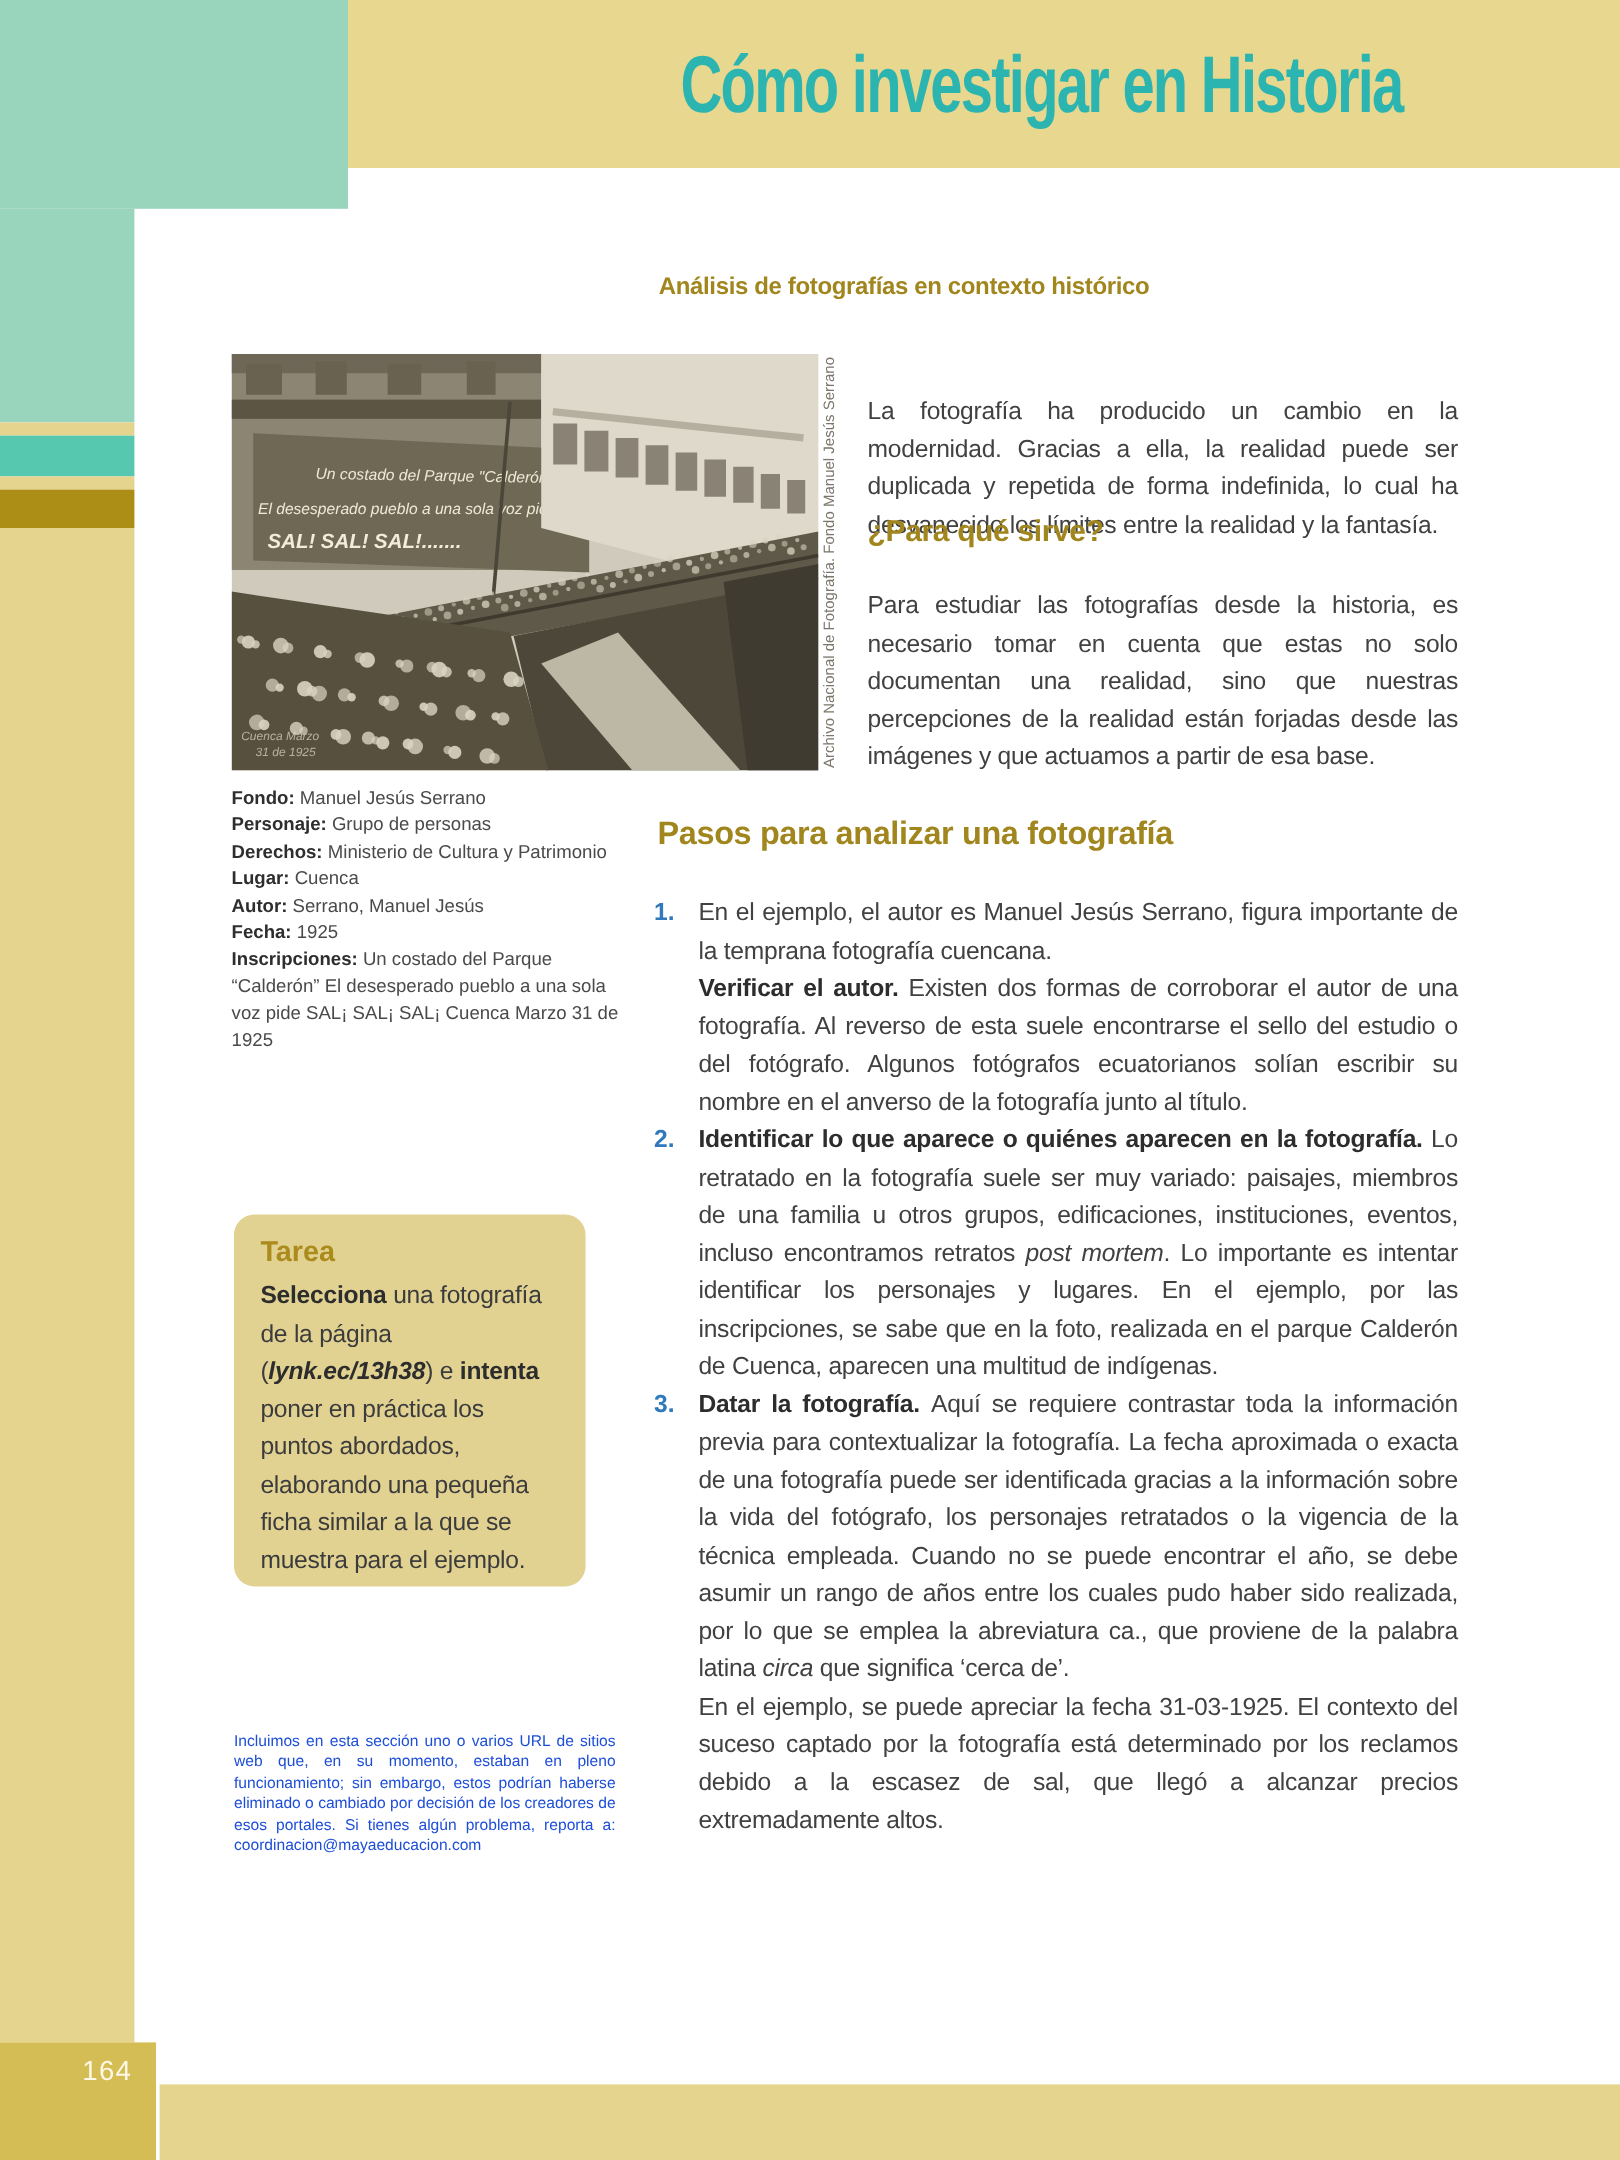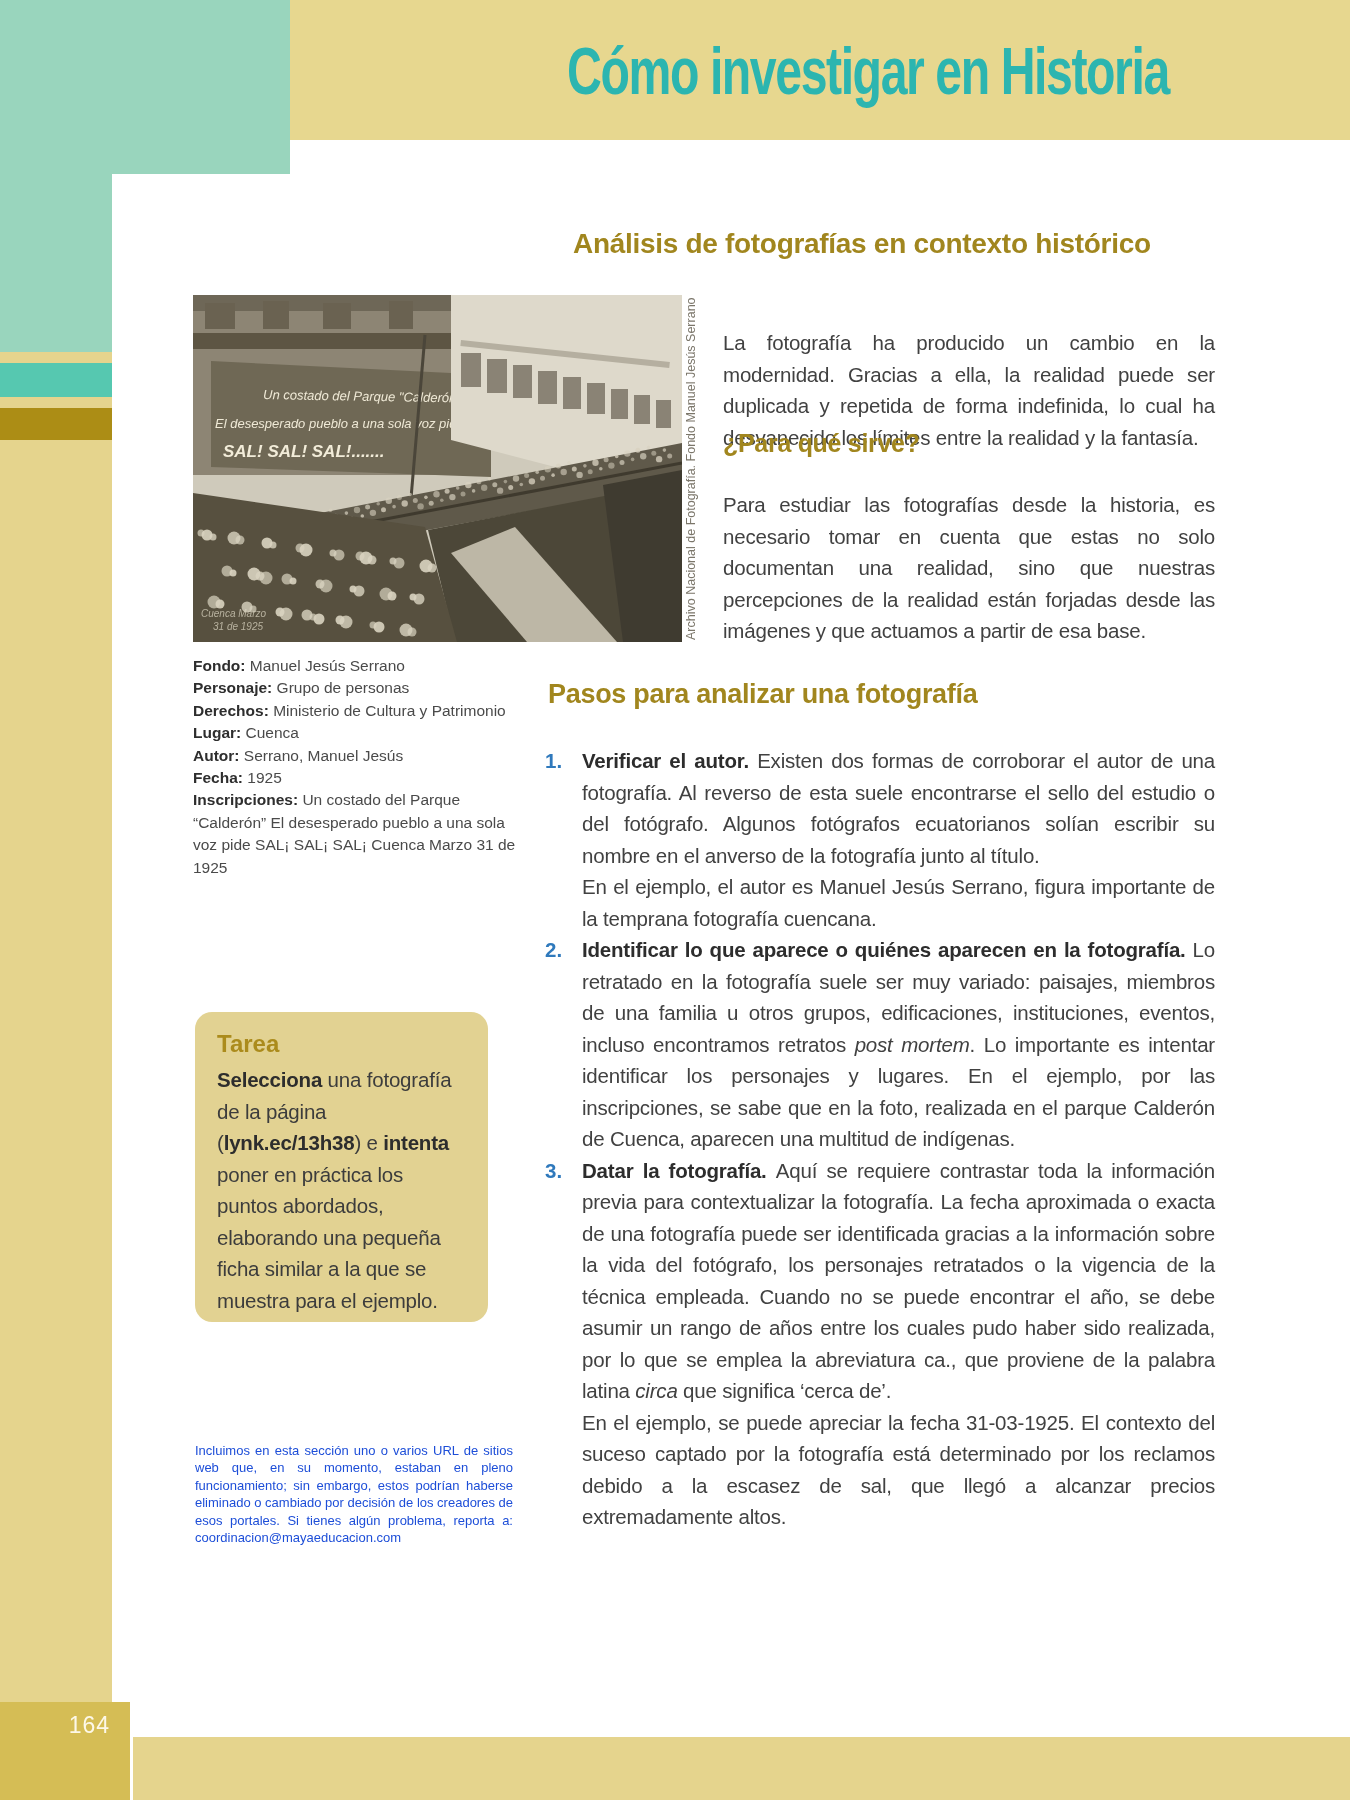--- a/index.html
+++ b/index.html
@@ -17,36 +17,36 @@
   .band-teal{position:absolute;left:0;top:363px;width:112px;height:34px;background:#56c8b0;}
   .band-tan-b{position:absolute;left:0;top:397px;width:112px;height:11px;background:#e5d48d;}
   .band-olive{position:absolute;left:0;top:408px;width:112px;height:32px;background:#ac8d15;}
   .tan-col{position:absolute;left:0;top:440px;width:112px;height:1262px;background:#e5d48d;}
   
   .pagenum-block{position:absolute;left:0;top:1702px;width:130px;height:98px;background:#d5bd55;}
   .pagenum{position:absolute;right:20px;top:10px;font-size:23px;color:#fdf8e8;letter-spacing:1px;}
   .bottom-band{position:absolute;left:133px;top:1737px;width:1217px;height:63px;background:#e5d48d;}
   
   .h-gold{position:absolute;color:#a1861e;font-weight:700;letter-spacing:-.3px;}
-  .section-heading{left:549px;top:228px;font-size:28px;margin-left:24px;}
+  .section-heading{left:549px;top:228px;font-size:20px;}
   .purpose-heading{left:723px;top:429px;font-size:25px;}
   .steps-heading{left:548px;top:679px;font-size:27px;}
   .body-par{position:absolute;font-size:20.5px;line-height:31.5px;text-align:justify;
             color:#414141;letter-spacing:-.2px;}
   .intro{left:723px;top:291px;width:492px;margin-top:36px;}
   .purpose{left:723px;top:489px;width:492px;}
   .steps-wrap{position:absolute;left:545px;top:745px;width:670px;}
   .step{display:flex;}
   .step-num{width:37px;flex:none;color:#2f79bc;font-weight:700;font-size:20.5px;line-height:31.5px;}
   .step-body{width:633px;font-size:20.5px;line-height:31.5px;text-align:justify;
              color:#414141;letter-spacing:-.2px;}
   .step-body p{margin:0;}
   .seg-bold{font-weight:700;color:#2d2d2d;}
   .seg-italic{font-style:italic;}
-  .seg-bolditalic{font-weight:700;color:#2d2d2d;}
+  .seg-bolditalic{font-weight:700;font-style:italic;color:#2d2d2d;}
   
   .photo{position:absolute;left:193px;top:295px;width:489px;height:347px;}
   .photo svg{display:block;}
   .credit{position:absolute;left:682px;top:295px;height:347px;width:18px;
           writing-mode:vertical-rl;transform:rotate(180deg);font-size:12.5px;color:#7b766a;
           display:flex;align-items:center;justify-content:center;white-space:nowrap;}
   
   .caption{position:absolute;left:193px;top:655px;width:334px;font-size:15.5px;line-height:22.4px;color:#4a4a4a;}
   .caption-title{font-style:italic;font-weight:700;color:#2e2e2e;}
   .tri{color:#5ba33f;font-style:normal;font-size:13px;margin-right:5px;}
@@ -272,22 +272,22 @@
 
   <div class="body-par intro">La fotografía ha producido un cambio en la modernidad. Gracias a ella, la realidad puede ser duplicada y repetida de forma indefinida, lo cual ha desvanecido los límites entre la realidad y la fantasía.</div>
   <div class="h-gold purpose-heading">¿Para qué sirve?</div>
   <div class="body-par purpose">Para estudiar las fotografías desde la historia, es necesario tomar en cuenta que estas no solo documentan una realidad, sino que nuestras percepciones de la realidad están forjadas desde las imágenes y que actuamos a partir de esa base.</div>
 
   <div class="h-gold steps-heading">Pasos para analizar una fotografía</div>
   <div class="steps-wrap">
     <div class="step">
       <div class="step-num">1.</div>
       <div class="step-body">
+        <p>En el ejemplo, el autor es Manuel Jesús Serrano, figura importante de la temprana fotografía cuencana.</p>
         <p><span class="seg-bold">Verificar el autor. </span><span>Existen dos formas de corroborar el autor de una fotografía. Al reverso de esta suele encontrarse el sello del estudio o del fotógrafo. Algunos fotógrafos ecuatorianos solían escribir su nombre en el anverso de la fotografía junto al título.</span></p>
-        <p>En el ejemplo, el autor es Manuel Jesús Serrano, figura importante de la temprana fotografía cuencana.</p>
       </div>
     </div>
     <div class="step">
       <div class="step-num">2.</div>
       <div class="step-body">
         <p><span class="seg-bold">Identificar lo que aparece o quiénes aparecen en la fotografía. </span><span>Lo retratado en la fotografía suele ser muy variado: paisajes, miembros de una familia u otros grupos, edificaciones, instituciones, eventos, incluso encontramos retratos </span><span class="seg-italic">post mortem</span><span>. Lo importante es intentar identificar los personajes y lugares. En el ejemplo, por las inscripciones, se sabe que en la foto, realizada en el parque Calderón de Cuenca, aparecen una multitud de indígenas.</span></p>
       </div>
     </div>
     <div class="step">
       <div class="step-num">3.</div>

